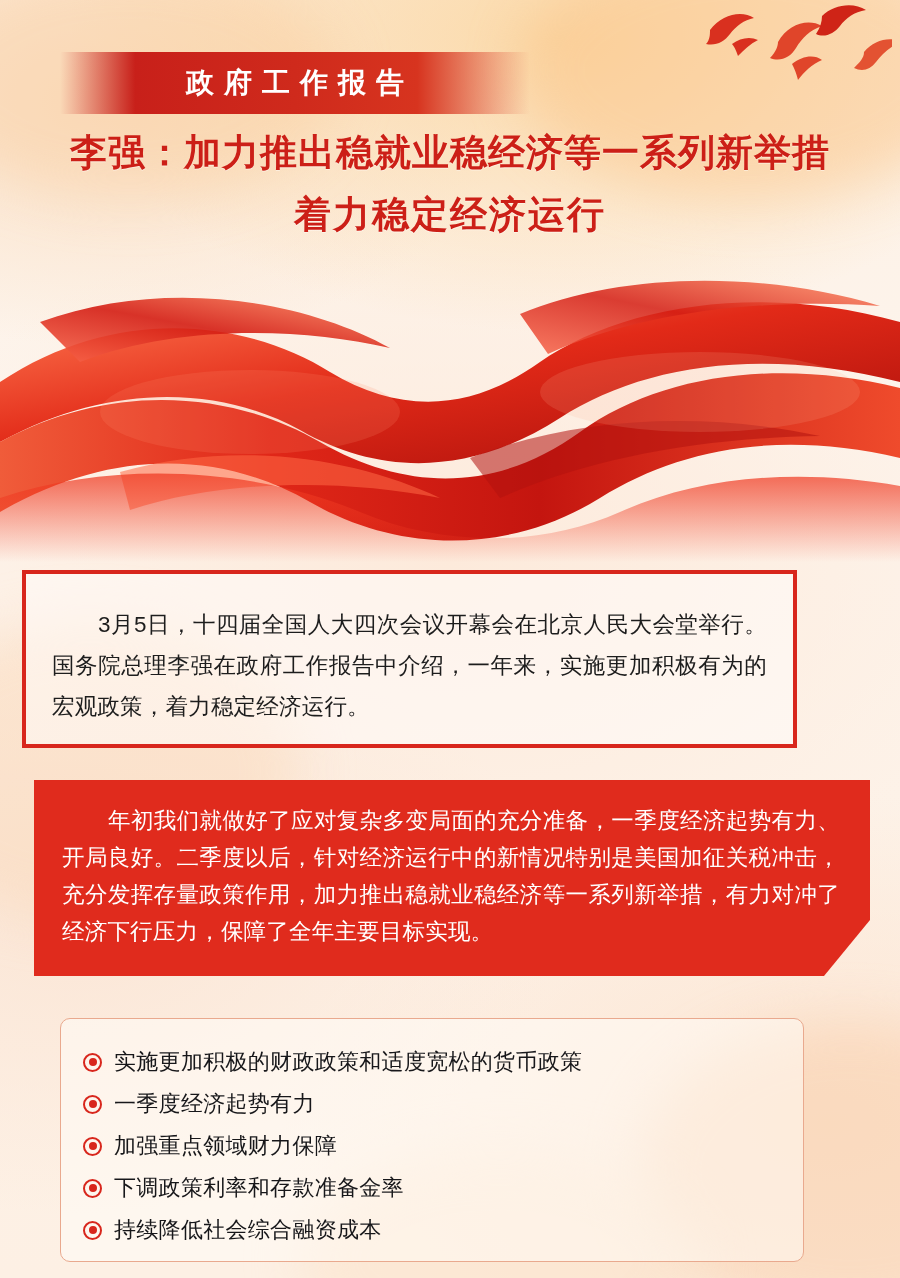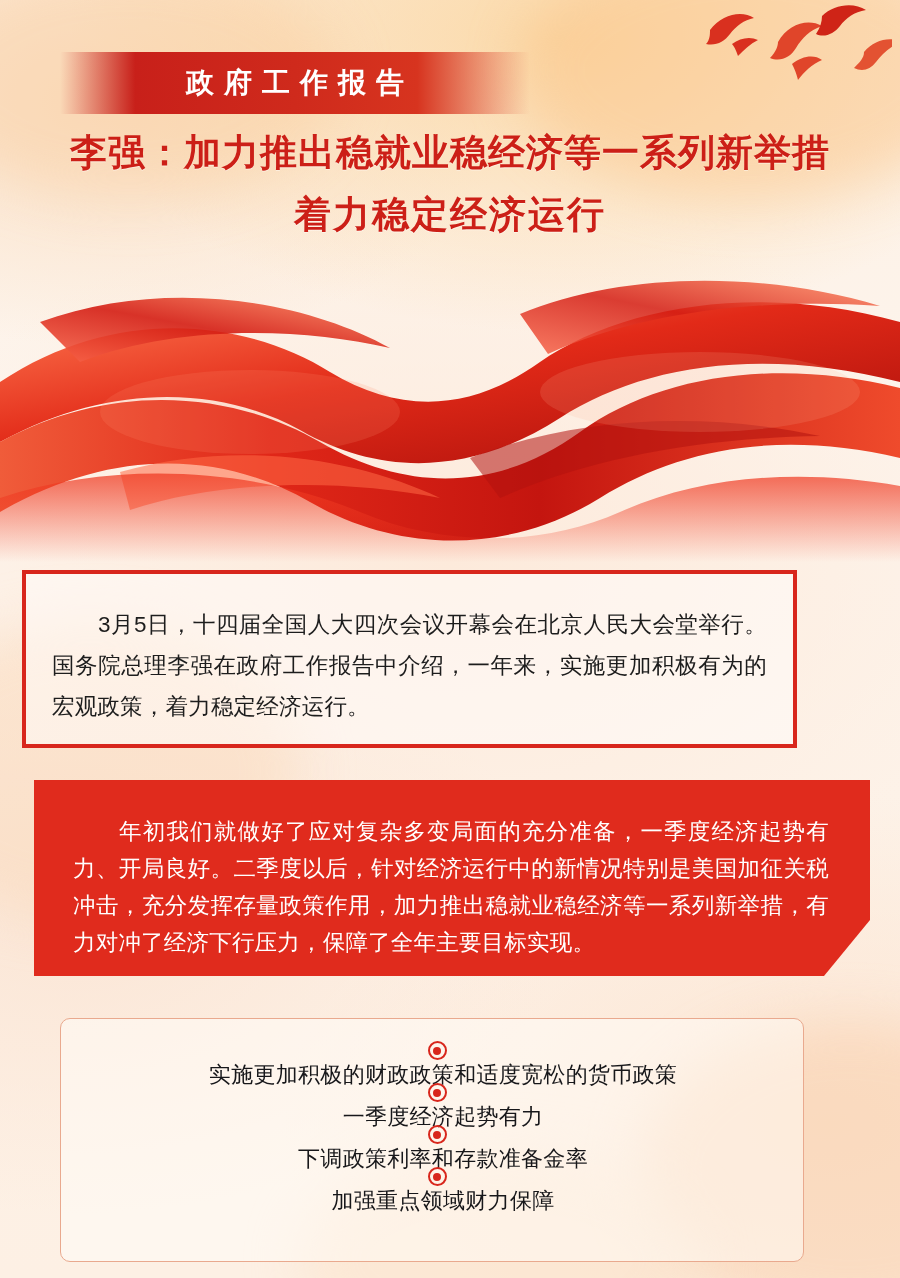--- a/index.html
+++ b/index.html
@@ -120,21 +120,21 @@
     position: absolute;
     left: 34px;
     top: 780px;
     width: 836px;
     background: #e02b1d;
     color: #fff;
     clip-path: polygon(0 0, 836px 0, 836px 140px, 790px 196px, 0 196px);
     height: 196px;
   }
   .box-red p {
-    margin: 11px;
+    margin: 0;
     padding: 22px 30px 0 28px;
     font-size: 22.5px;
     line-height: 37px;
     text-align: justify;
     text-indent: 46px;
     letter-spacing: .2px;
   }
 
   
   .list-card {
@@ -147,21 +147,20 @@
     border-radius: 10px;
     background: rgba(255,253,250,0.5);
     box-sizing: border-box;
     padding: 22px 0 0 0;
   }
   .li {
     display: flex;
     align-items: center;
     height: 42px;
     padding-left: 22px;
-    flex-direction: column;
   }
   .li .dot {
     width: 19px;
     height: 19px;
     border-radius: 50%;
     border: 2px solid #d8261c;
     box-sizing: border-box;
     margin-right: 12px;
     position: relative;
     flex: 0 0 auto;
@@ -272,21 +271,25 @@
     <div class="li">
       <span class="dot"></span>
       <span class="txt">实施更加积极的财政政策和适度宽松的货币政策</span>
     </div>
     <div class="li">
       <span class="dot"></span>
       <span class="txt">一季度经济起势有力</span>
     </div>
     <div class="li">
       <span class="dot"></span>
+      <span class="txt">加强重点领域财力保障</span>
+    </div>
+    <div class="li">
+      <span class="dot"></span>
       <span class="txt">下调政策利率和存款准备金率</span>
     </div>
     <div class="li">
       <span class="dot"></span>
-      <span class="txt">加强重点领域财力保障</span>
+      <span class="txt">持续降低社会综合融资成本</span>
     </div>
   </div>
 
 </div>
 
 </body></html>

